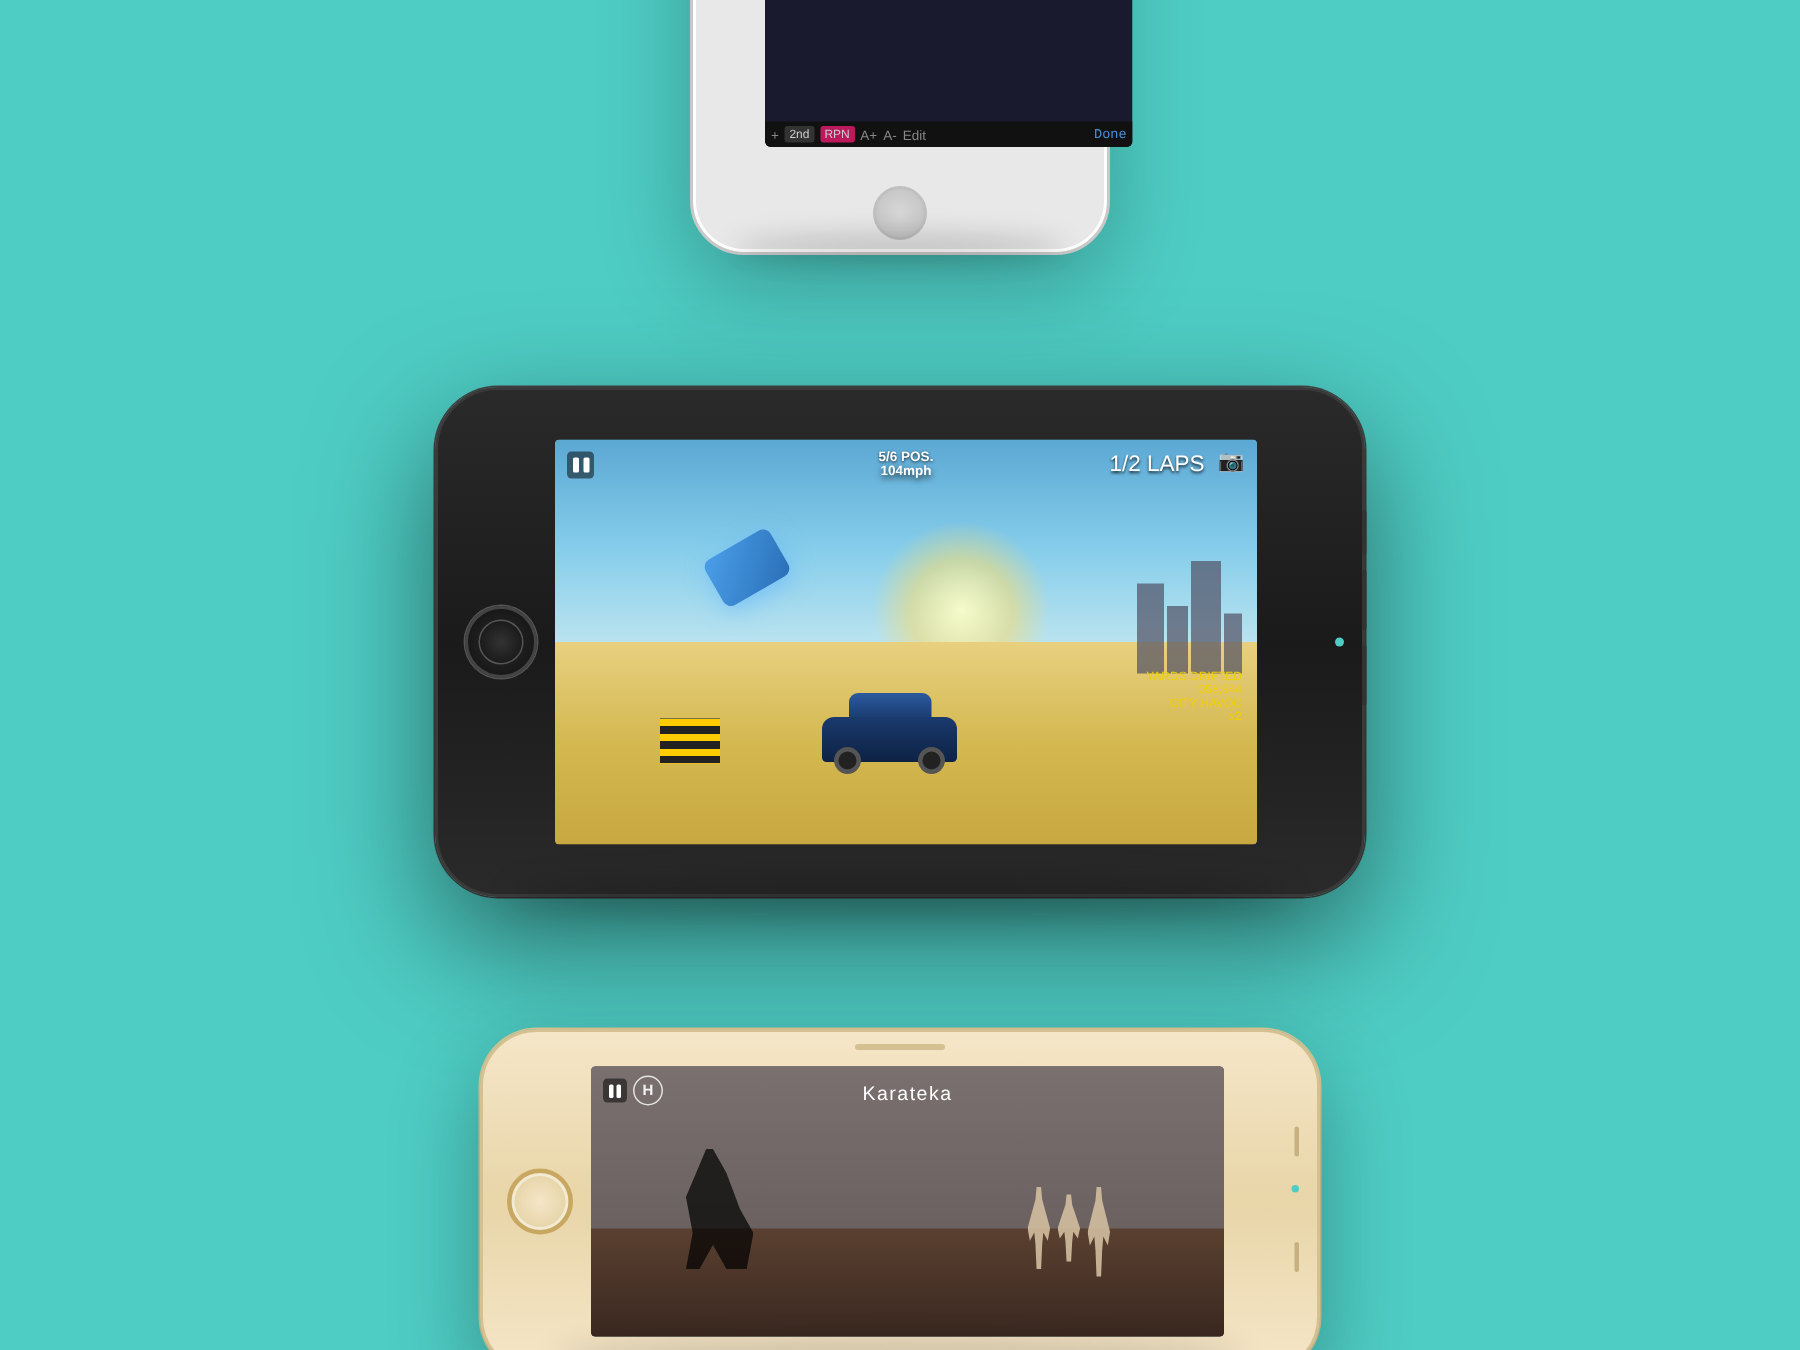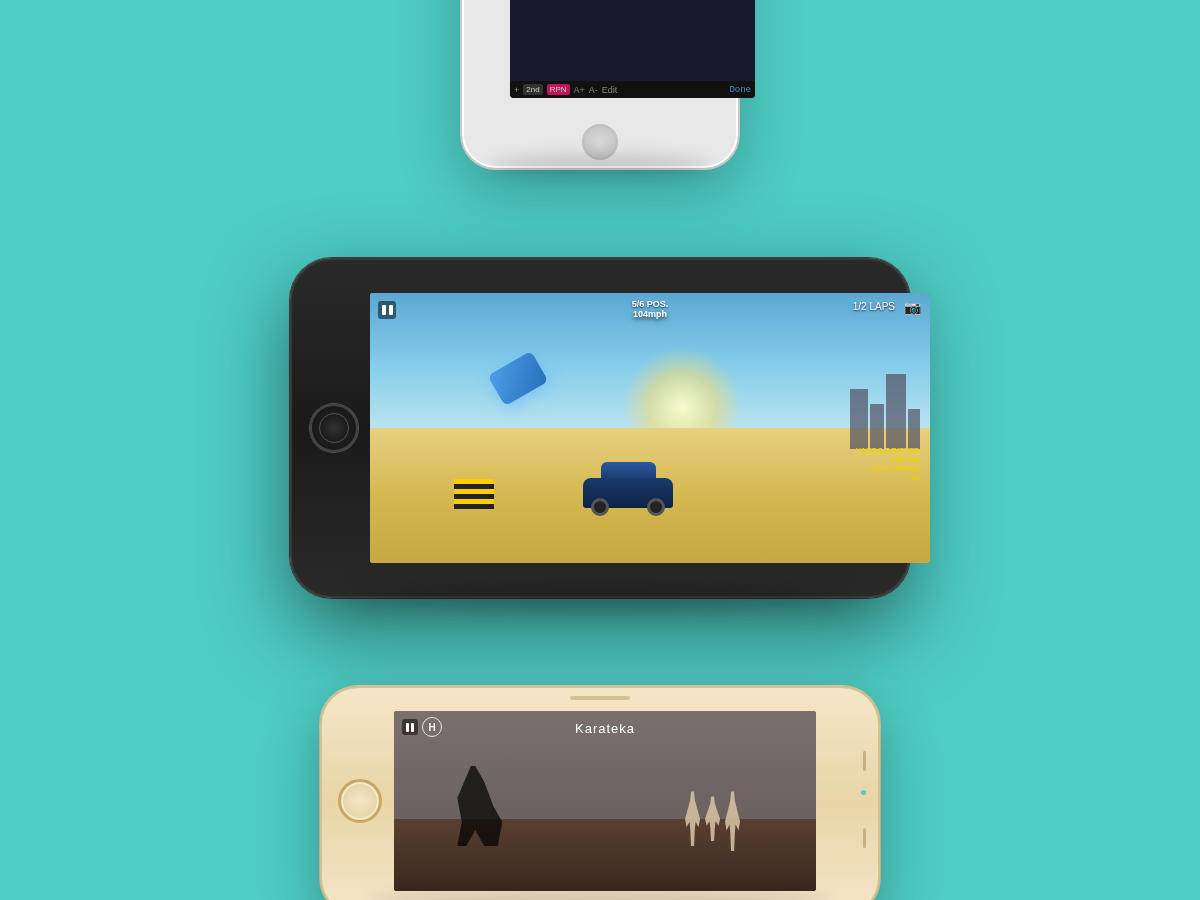--- a/index.html
+++ b/index.html
@@ -102,21 +102,21 @@
       border-radius: 42px;
       border: 2px solid #3a3a3a;
       box-shadow: 0 30px 80px rgba(0,0,0,0.5), 0 0 0 1px #444;
     }
 
     .phone2-screen {
       position: absolute;
       top: 50%;
       transform: translateY(-50%);
       left: 78px;
-      width: 560px;
+      width: 468px;
       height: 270px;
       background: #000;
       border-radius: 3px;
       overflow: hidden;
     }
 
     .phone2-home-btn {
       position: absolute;
       top: 50%;
       transform: translateY(-50%);
@@ -277,37 +277,37 @@
 
     .racing-hud-speed span {
       font-size: 9px;
       vertical-align: super;
     }
 
     .racing-hud-laps {
       position: absolute;
       top: 8px; right: 35px;
       color: #fff;
-      font-size: 10px;
+      font-size: 15px;
       text-shadow: 0 1px 2px rgba(0,0,0,0.8);
     }
 
     .racing-hud-camera {
       position: absolute;
       top: 6px; right: 8px;
       font-size: 14px;
     }
 
     .racing-hud-drift {
       position: absolute;
       bottom: 30%;
       right: 10px;
       color: #f0d000;
       font-size: 8px;
-      font-weight: bold;
+      font-weight: normal;
       text-align: right;
     }
 
     .racing-barriers {
       position: absolute;
       bottom: 20%;
       left: 15%;
       display: flex;
       gap: 0;
     }

